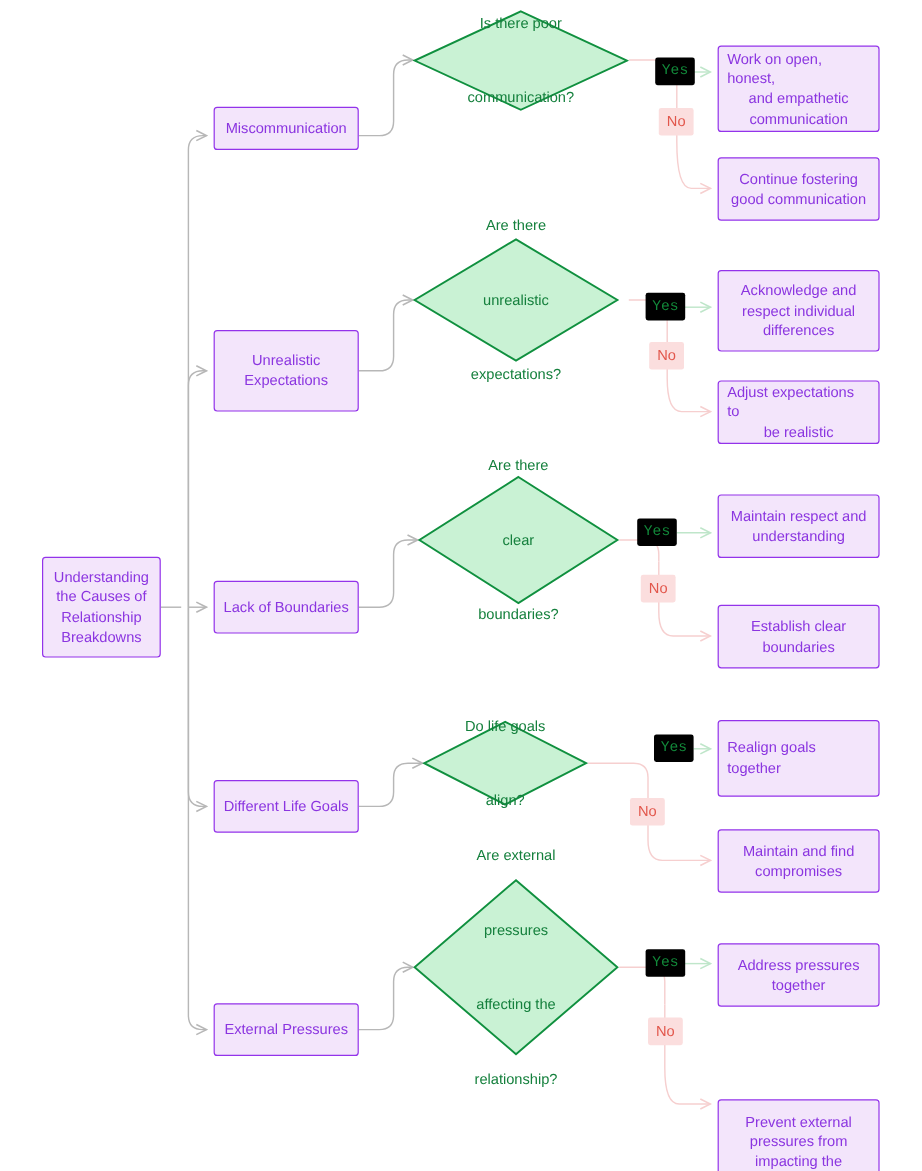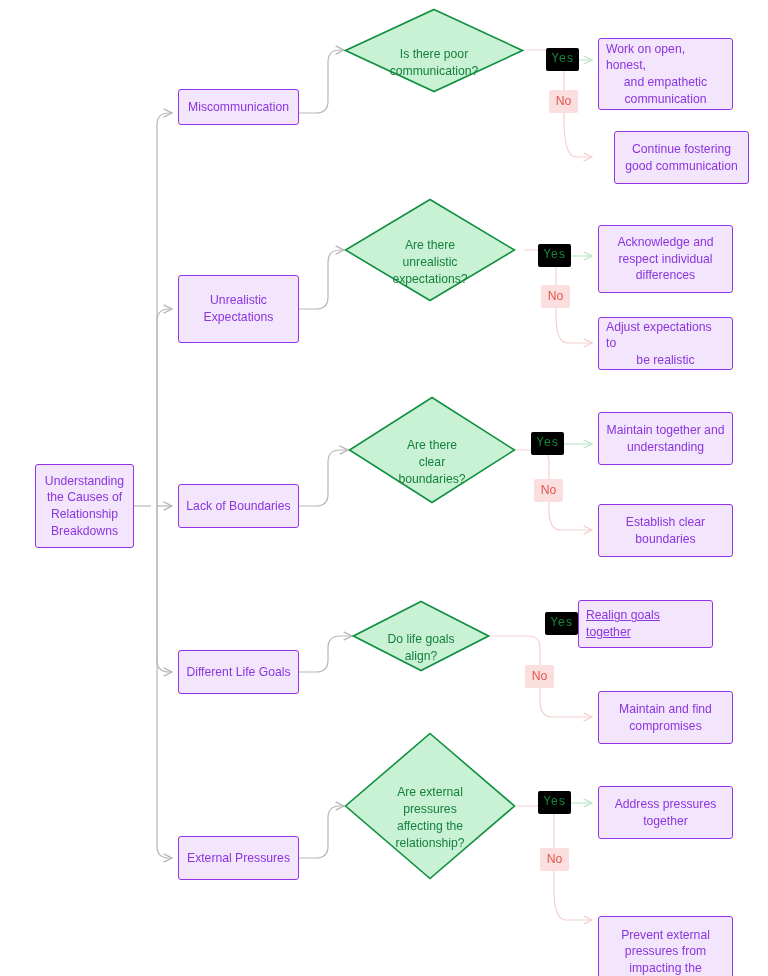--- a/index.html
+++ b/index.html
@@ -46,31 +46,32 @@
   .box .txt { display: block; }
   .diamond-wrap {
     position: absolute;
   }
   .diamond-wrap svg {
     position: absolute;
     left: 0; top: 0;
   }
   .diamond-label {
     position: absolute;
-    left: 0; top: 12px;
+    left: 0; top: 0;
     width: 100%;
     height: 100%;
     display: flex;
     align-items: center;
     justify-content: center;
     text-align: center;
     color: #15803d;
     font-size: 12.2px;
     line-height: 17px;
     pointer-events: none;
+    gap: 45px;
   }
   .edge-label {
     position: absolute;
     box-sizing: border-box;
     display: flex;
     align-items: center;
     justify-content: center;
     font-size: 12.2px;
     border-radius: 2px;
     padding: 3px 8px 4px 8px;
@@ -169,21 +170,21 @@
 
   <div class="edge-label yes" style="left:546px; top:48px; width:33px; height:23px;">Yes</div>
   <div class="edge-label no" style="left:549px; top:90px; width:29px; height:23px;">No</div>
 
   <div class="node box" style="left:598px; top:38px; width:135px; height:72px; flex-direction:column;">
     <span class="txt">Work on open, honest,</span>
     <span class="txt">and empathetic</span>
     <span class="txt">communication</span>
   </div>
 
-  <div class="node box" style="left:614px; top:131px; width:135px; height:53px; flex-direction:column;">
+  <div class="node box" style="left:598px; top:131px; width:135px; height:53px; flex-direction:column;">
     <span class="txt">Continue fostering</span>
     <span class="txt">good communication</span>
   </div>
 
   <div class="node box" style="left:178px; top:275px; width:121px; height:68px; flex-direction:column;">
     <span class="txt">Unrealistic</span>
     <span class="txt">Expectations</span>
   </div>
 
   <div class="diamond-wrap" style="left:344px; top:198px; width:172px; height:104px;">
@@ -223,21 +224,21 @@
       <span>Are there</span>
       <span>clear</span>
       <span>boundaries?</span>
     </div>
   </div>
 
   <div class="edge-label yes" style="left:531px; top:432px; width:33px; height:23px;">Yes</div>
   <div class="edge-label no" style="left:534px; top:479px; width:29px; height:23px;">No</div>
 
   <div class="node box" style="left:598px; top:412px; width:135px; height:53px; flex-direction:column;">
-    <span class="txt">Maintain together and</span>
+    <span class="txt">Maintain respect and</span>
     <span class="txt">understanding</span>
   </div>
 
   <div class="node box" style="left:598px; top:504px; width:135px; height:53px; flex-direction:column;">
     <span class="txt">Establish clear</span>
     <span class="txt">boundaries</span>
   </div>
 
   <div class="node box" style="left:178px; top:650px; width:121px; height:44px; flex-direction:column;">
     <span class="txt">Different Life Goals</span>
@@ -249,21 +250,21 @@
     </svg>
     <div class="diamond-label" style="flex-direction:column;">
       <span>Do life goals</span>
       <span>align?</span>
     </div>
   </div>
 
   <div class="edge-label yes" style="left:545px; top:612px; width:33px; height:23px;">Yes</div>
   <div class="edge-label no" style="left:525px; top:665px; width:29px; height:23px;">No</div>
 
-  <div class="node box" style="left:578px; top:600px; width:135px; height:48px; flex-direction:column;text-decoration:underline;">
+  <div class="node box" style="left:598px; top:600px; width:135px; height:64px; flex-direction:column;">
     <span class="txt">Realign goals together</span>
   </div>
 
   <div class="node box" style="left:598px; top:691px; width:135px; height:53px; flex-direction:column;">
     <span class="txt">Maintain and find</span>
     <span class="txt">compromises</span>
   </div>
 
   <div class="node box" style="left:178px; top:836px; width:121px; height:44px; flex-direction:column;">
     <span class="txt">External Pressures</span>

